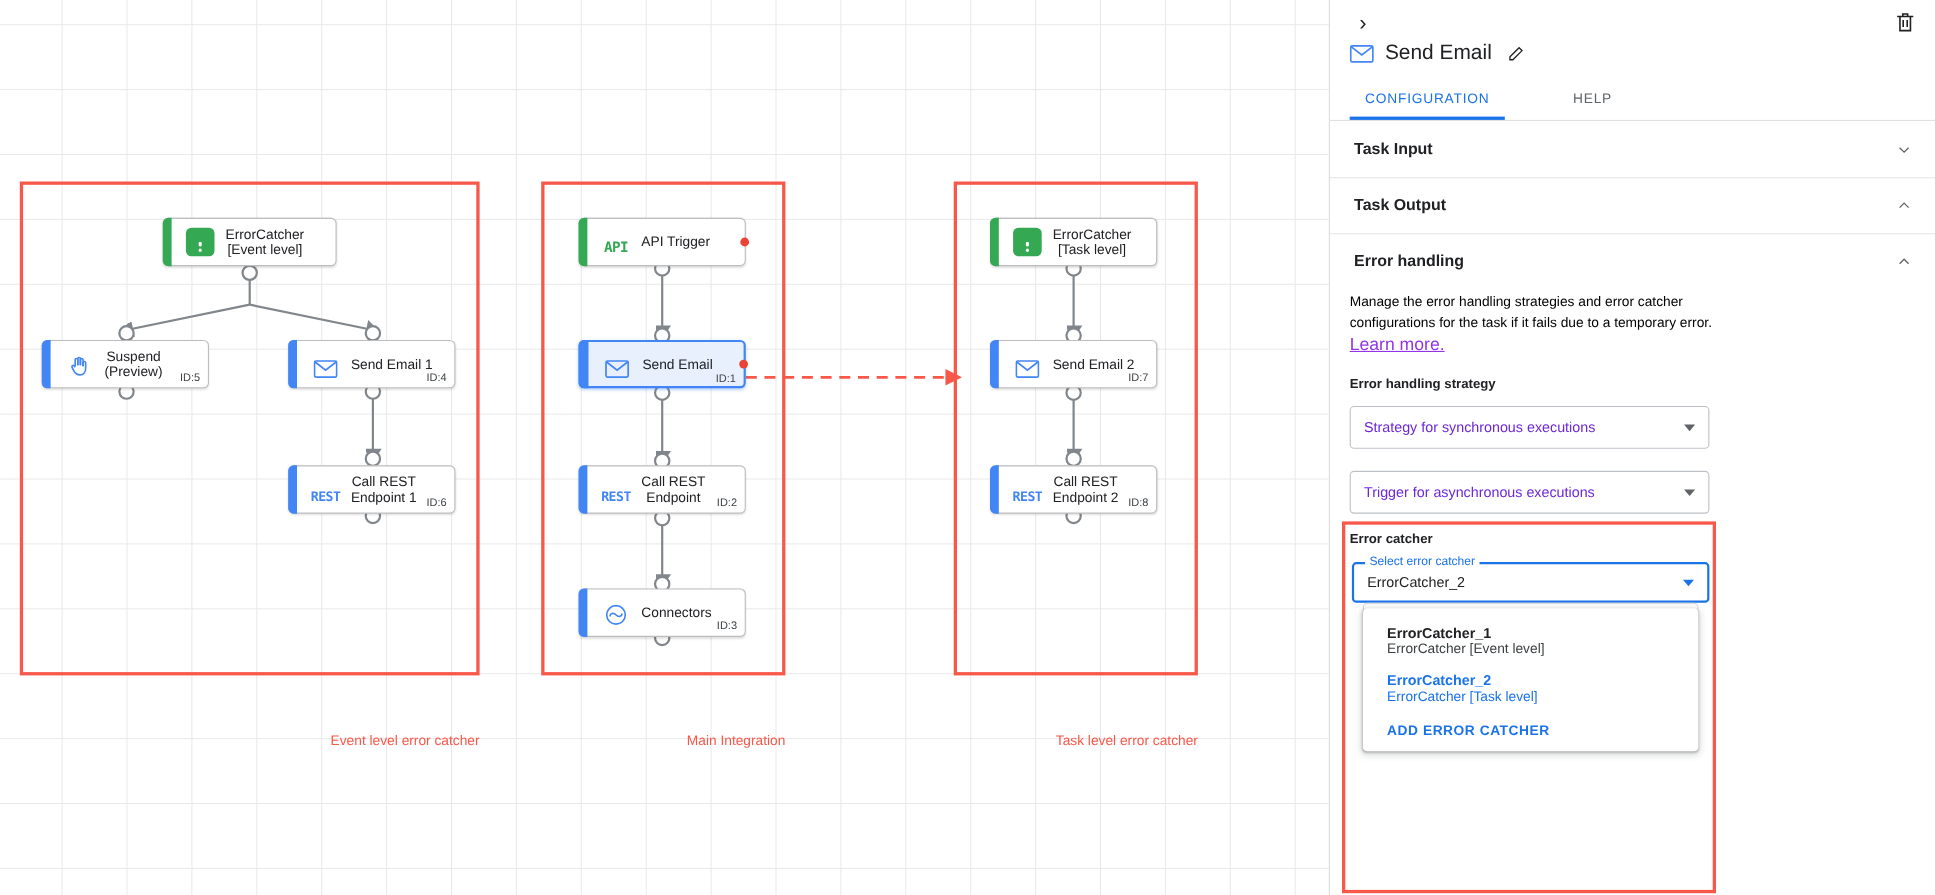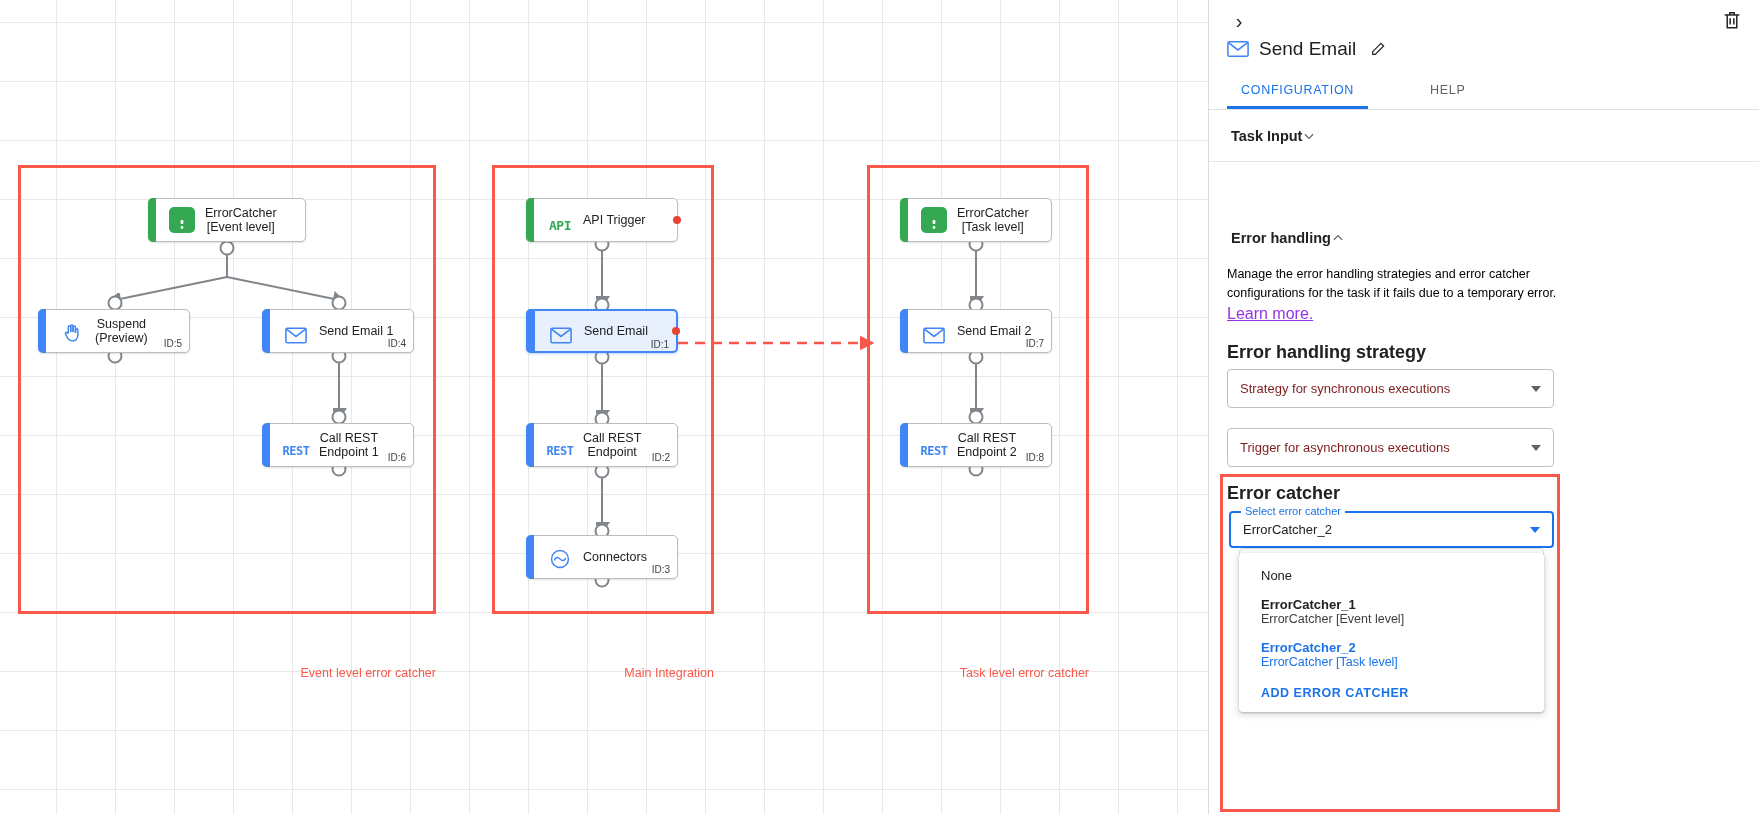--- a/index.html
+++ b/index.html
@@ -126,35 +126,35 @@
     padding: 0 14px; height: 31px; line-height: 24px; cursor: pointer;
   }
   .tab.active { color: #1a73e8; border-bottom: 3px solid #1a73e8; font-weight: 500; }
 
   .section {
     position: absolute; left: 0; width: 551px;
     border-bottom: 1px solid #e6e6e6;
   }
   .section-hdr {
     height: 51px; display: flex; align-items: center;
-    padding: 0 22px 0 22px; 
+    padding: 0 22px 0 22px; justify-content: space-between;
     cursor: pointer;
   }
   .section-hdr .t { font-size: 14.5px; color: #202124; font-weight: bold; }
   .caret { width: 14px; height: 14px; }
 
   .body-txt { font-size: 12.5px; color: #000000; line-height: 19px; }
   .link { color: #9334e6; text-decoration: underline; cursor: pointer; }
-  .fieldlbl { font-size: 18px; color: #202124; font-weight: bold; }
+  .fieldlbl { font-size: 12px; color: #202124; font-weight: bold; }
 
   .select {
     position: relative;
     height: 39px; border: 1px solid #bdc1c6; border-radius: 4px;
     display: flex; align-items: center; padding: 0 12px;
-    font-size: 13px; color: #7f1d1d; cursor: pointer; background:#fff;
+    font-size: 13px; color: #6d28d9; cursor: pointer; background:#fff;
   }
   .select .arrow {
     position: absolute; right: 12px; top: 50%; transform: translateY(-50%);
     width: 0; height: 0; border-left: 5px solid transparent;
     border-right: 5px solid transparent; border-top: 6px solid #5f6368;
   }
   .select.focused {
     border: 2px solid #1a73e8; color: #202124;
   }
   .select.focused .arrow { border-top-color: #1a73e8; }
@@ -426,20 +426,30 @@
       <div class="section-hdr">
         <span class="t">Task Input</span>
         <span class="caret">
           <svg width="14" height="14" viewBox="0 0 24 24" fill="none" stroke="#5f6368" stroke-width="2">
               <path d="M5 9l7 7 7-7"></path>
             </svg>
         </span>
       </div>
     </div>
 
+    <div class="section" style="top:161px;">
+      <div class="section-hdr">
+        <span class="t">Task Output</span>
+        <span class="caret">
+          <svg width="14" height="14" viewBox="0 0 24 24" fill="none" stroke="#5f6368" stroke-width="2">
+              <path d="M5 15l7-7 7 7"></path>
+            </svg>
+        </span>
+      </div>
+    </div>
 
     <div class="section" style="top:212px; border-bottom:none;">
       <div class="section-hdr">
         <span class="t">Error handling</span>
         <span class="caret">
           <svg width="14" height="14" viewBox="0 0 24 24" fill="none" stroke="#5f6368" stroke-width="2">
               <path d="M5 15l7-7 7 7"></path>
             </svg>
         </span>
       </div>
@@ -469,23 +479,20 @@
     <div class="select focused" style="position:absolute; left:20px; top:511px; width:325px; height:37px;">
       <span class="float-lbl">Select error catcher</span>
       <span style="font-size:13px;color:#202124;">ErrorCatcher_2</span>
       <span class="arrow"></span>
     </div>
 
     <div class="ghost-select" style="left:30px; top:548px; width:305px; height:24px;"></div>
 
     <div class="menu" style="left:30px; top:553px; width:305px;">
       <div class="menu-item">
-        <div class="m1">None</div>
-      </div>
-      <div class="menu-item">
         <div class="m1 b">ErrorCatcher_1</div>
         <div class="m2">ErrorCatcher [Event level]</div>
       </div>
       <div class="menu-item sel">
         <div class="m1 b">ErrorCatcher_2</div>
         <div class="m2">ErrorCatcher [Task level]</div>
       </div>
       <div class="menu-action">ADD ERROR CATCHER</div>
     </div>
 

